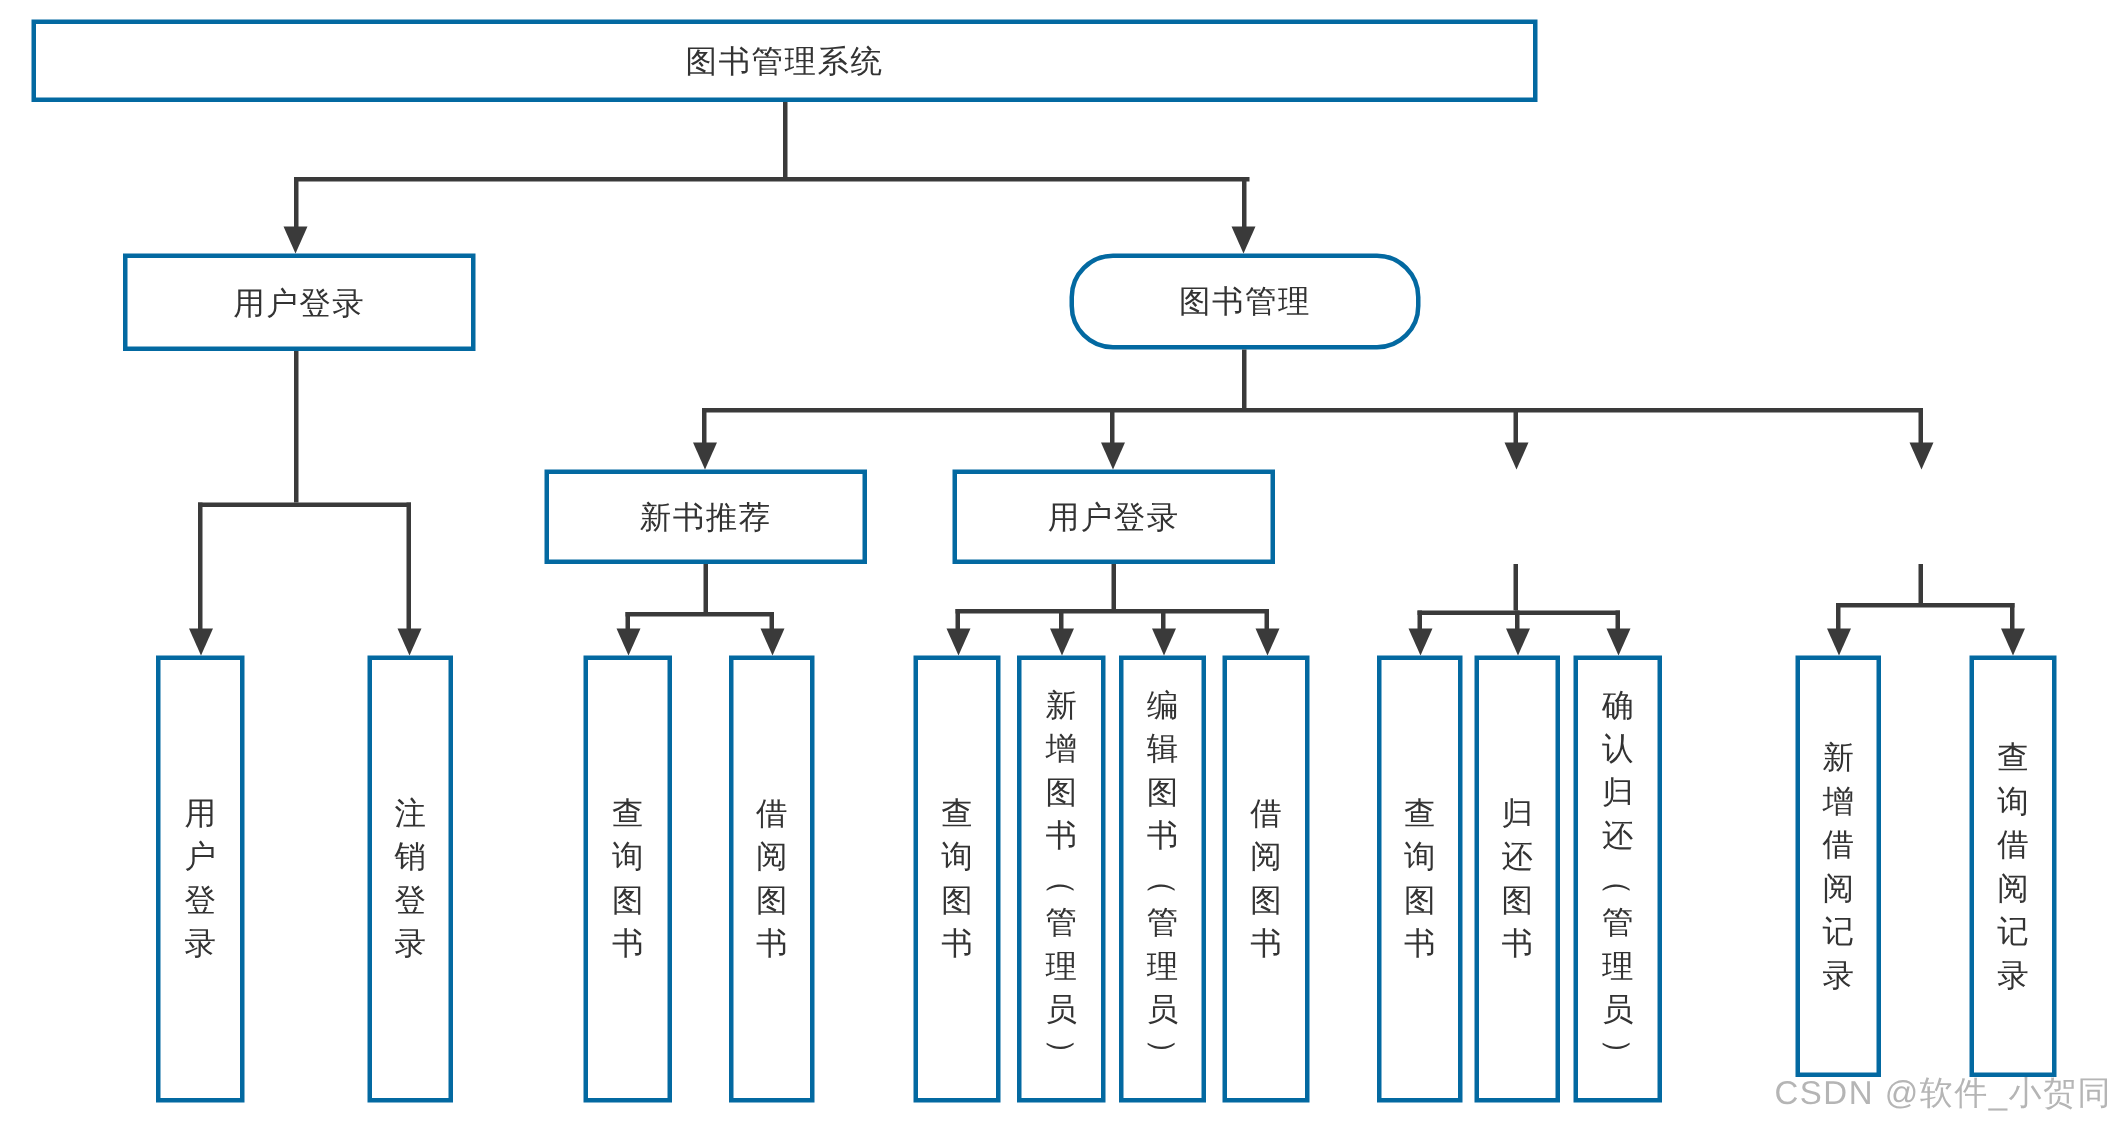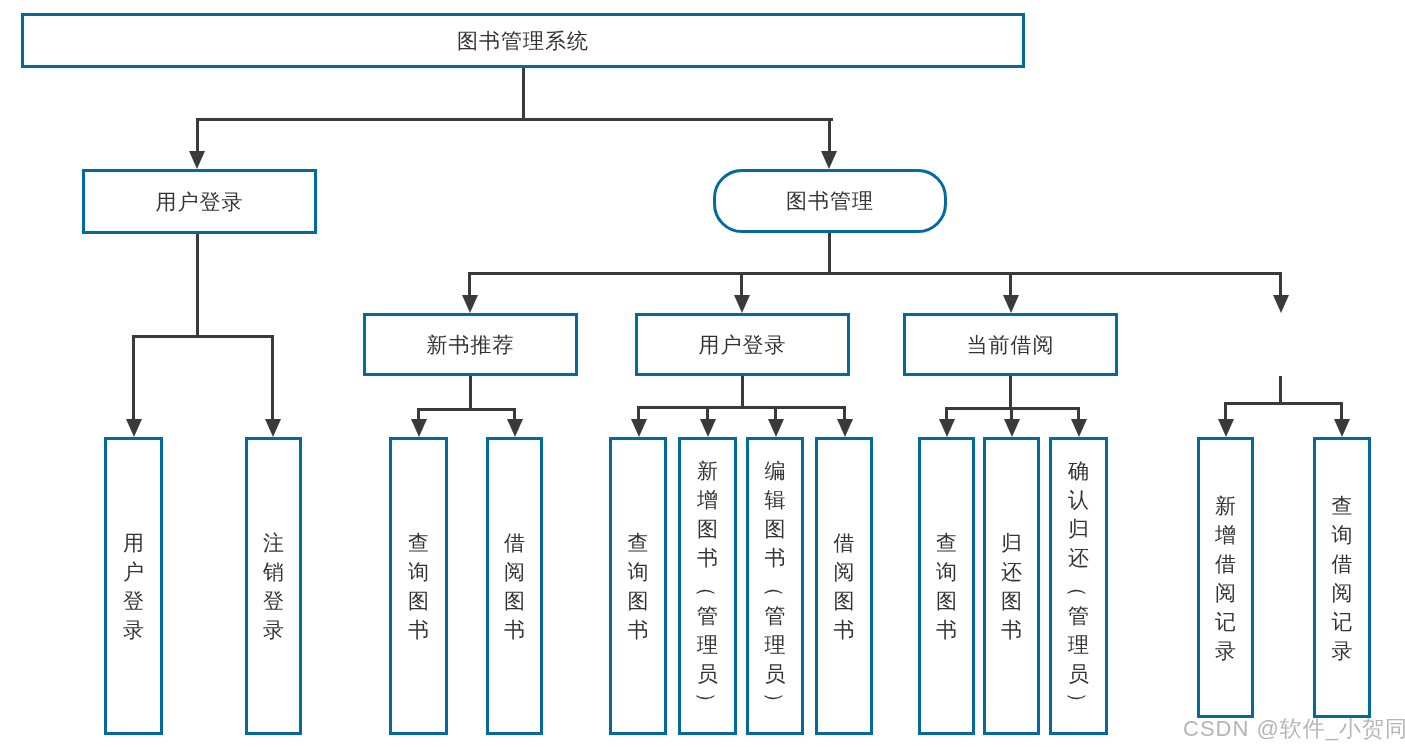--- a/index.html
+++ b/index.html
@@ -64,23 +64,20 @@
   <div class="box" id="n-l2-1">
     <span class="hlabel">图书管理</span>
   </div>
 
   <div class="box" id="n-l3-0">
     <span class="hlabel">新书推荐</span>
   </div>
   <div class="box" id="n-l3-1">
     <span class="hlabel">用户登录</span>
   </div>
-  <div class="box" id="n-l3-2">
-    <span class="hlabel">当前借阅</span>
-  </div>
 
   <div class="box leaf" id="n-le-0">
     <span class="vtext">
         <span class="ch">用</span>
         <span class="ch">户</span>
         <span class="ch">登</span>
         <span class="ch">录</span>
       </span>
   </div>
   <div class="box leaf" id="n-le-1">

